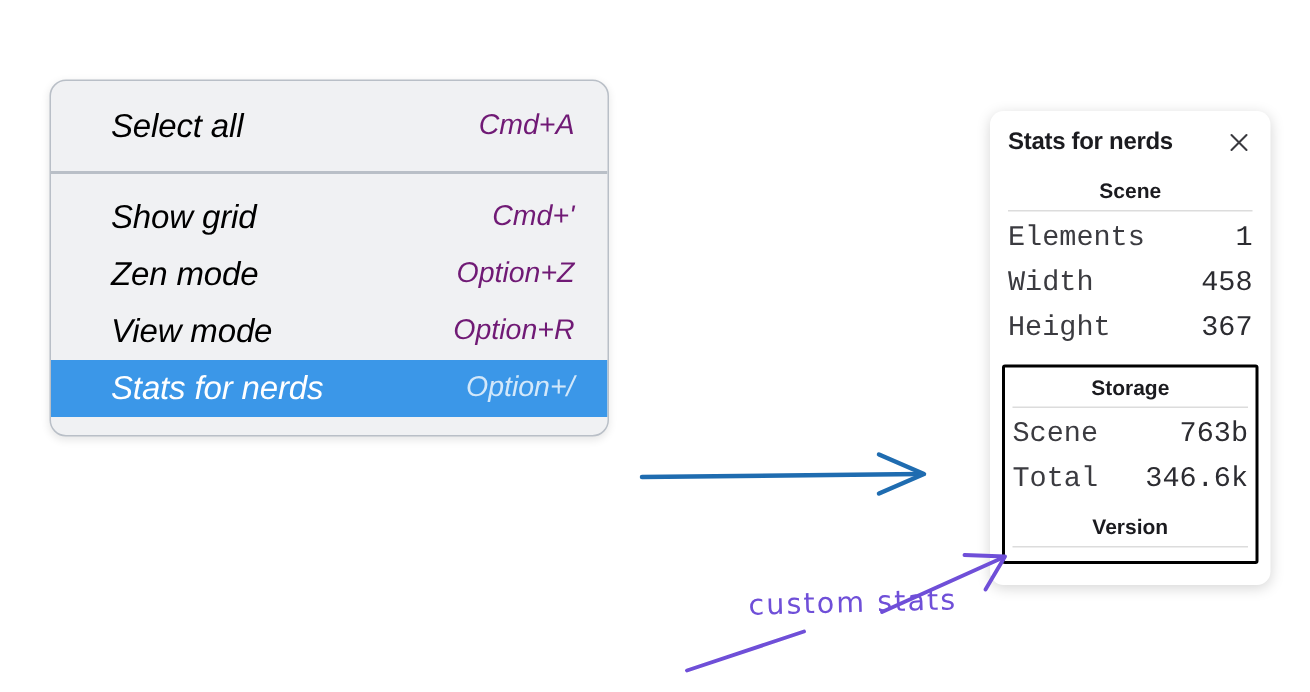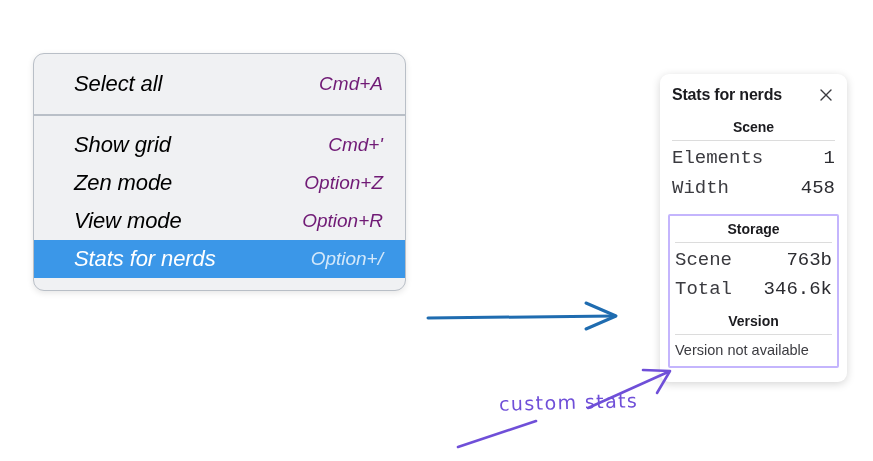--- a/index.html
+++ b/index.html
@@ -123,21 +123,21 @@
   .sp-row .sp-val { color: #2c2c31; }
   .sp-note {
     font-size: 14.5px;
     color: #3b3b40;
     padding: 4px 0 2px 0;
     white-space: nowrap;
   }
 
   
   #custom-stats-box {
-    border: 2px solid #c4b5fd;
+    border: 2px solid #000000;
     border-radius: 2px;
     padding: 3px 5px 6px 5px;
     margin: 10px -4px 0 -4px;
     box-sizing: border-box;
   }
 
   
   #annotations {
     position: absolute;
     left: 0;
@@ -207,20 +207,24 @@
   <div>
     <div class="sp-section-title">Scene</div>
     <div class="sp-rule"></div>
     <div class="sp-row">
       <span class="sp-lbl">Elements</span>
       <span class="sp-val">1</span>
     </div>
     <div class="sp-row">
       <span class="sp-lbl">Width</span>
       <span class="sp-val">458</span>
+    </div>
+    <div class="sp-row">
+      <span class="sp-lbl">Height</span>
+      <span class="sp-val">367</span>
     </div>
   </div>
 
   <div id="custom-stats-box">
 
     <div>
       <div class="sp-section-title">Storage</div>
       <div class="sp-rule"></div>
       <div class="sp-row">
         <span class="sp-lbl">Scene</span>
@@ -228,21 +232,20 @@
       </div>
       <div class="sp-row">
         <span class="sp-lbl">Total</span>
         <span class="sp-val">346.6k</span>
       </div>
     </div>
 
     <div>
       <div class="sp-section-title" style="padding-top:8px;">Version</div>
       <div class="sp-rule"></div>
-      <div class="sp-note">Version not available</div>
     </div>
 
   </div>
 </div>
 
 <svg id="annotations" viewBox="0 0 873 461">
 
   <g>
     <path d="M428 318 L614 316" stroke="#1f6cb0" stroke-width="3" fill="none" stroke-linecap="round"></path>
     <path d="M586 303 L616 316 L586 329" stroke="#1f6cb0" stroke-width="3" fill="none" stroke-linecap="round" stroke-linejoin="round"></path>

